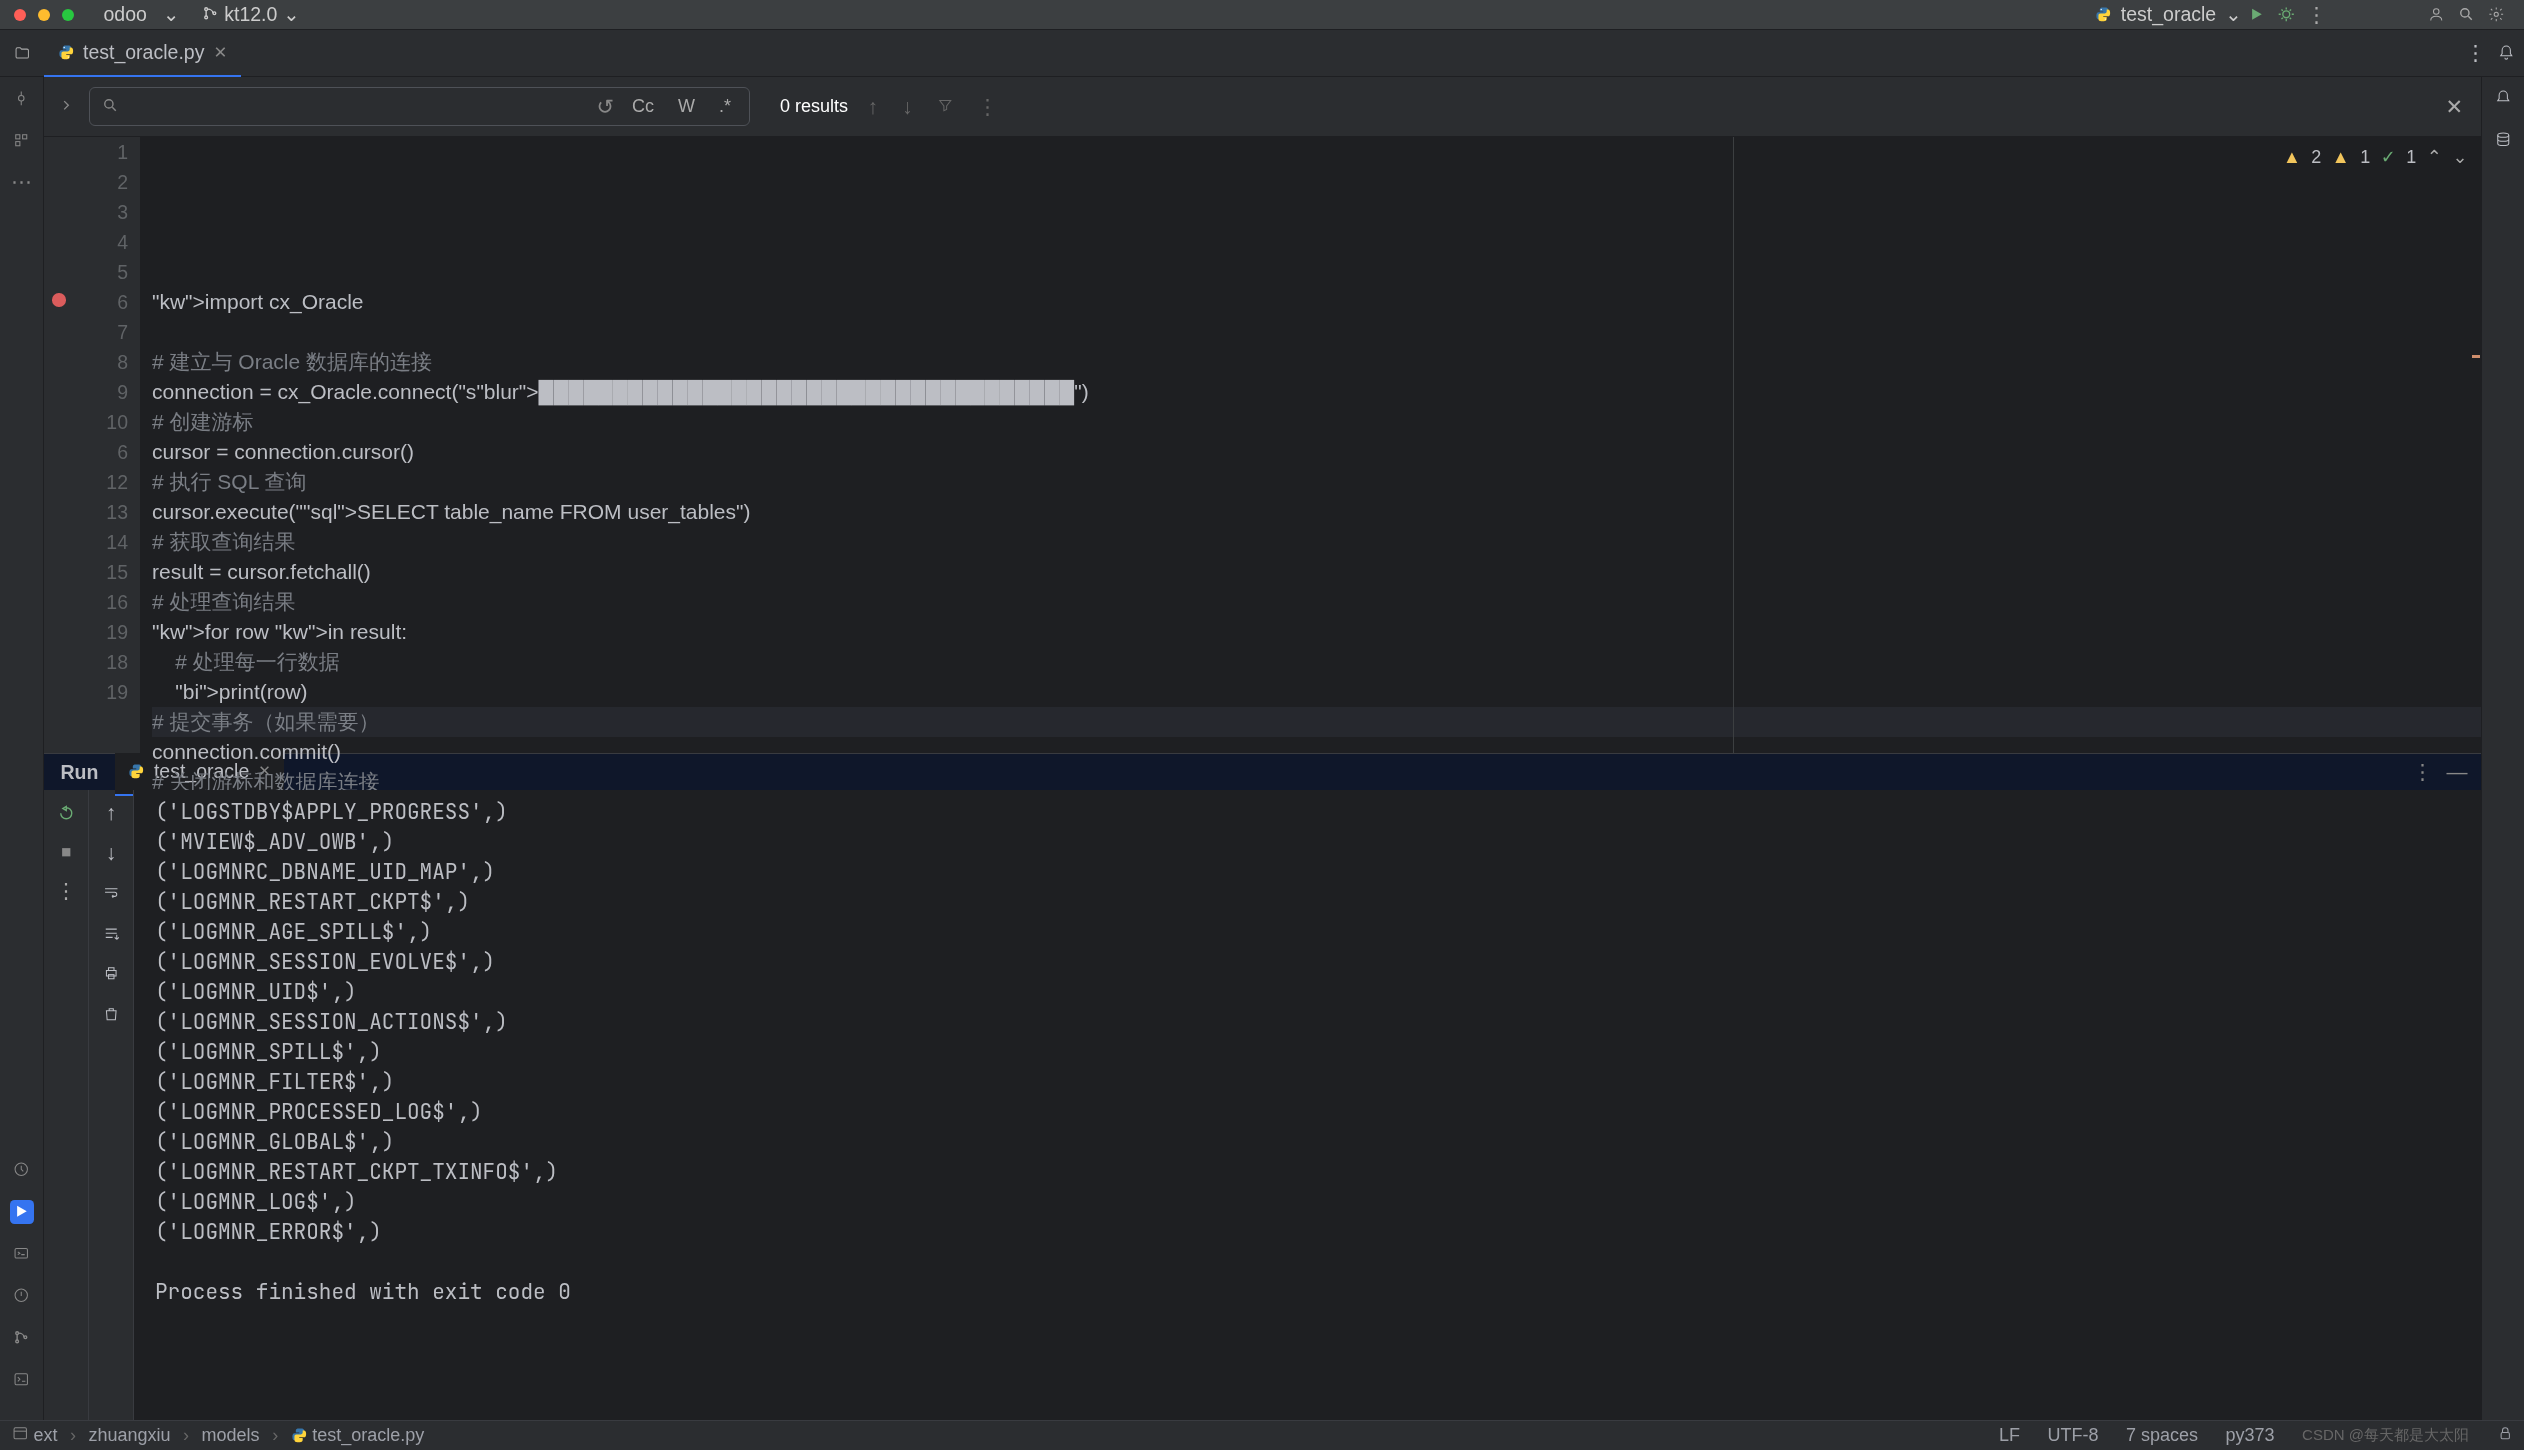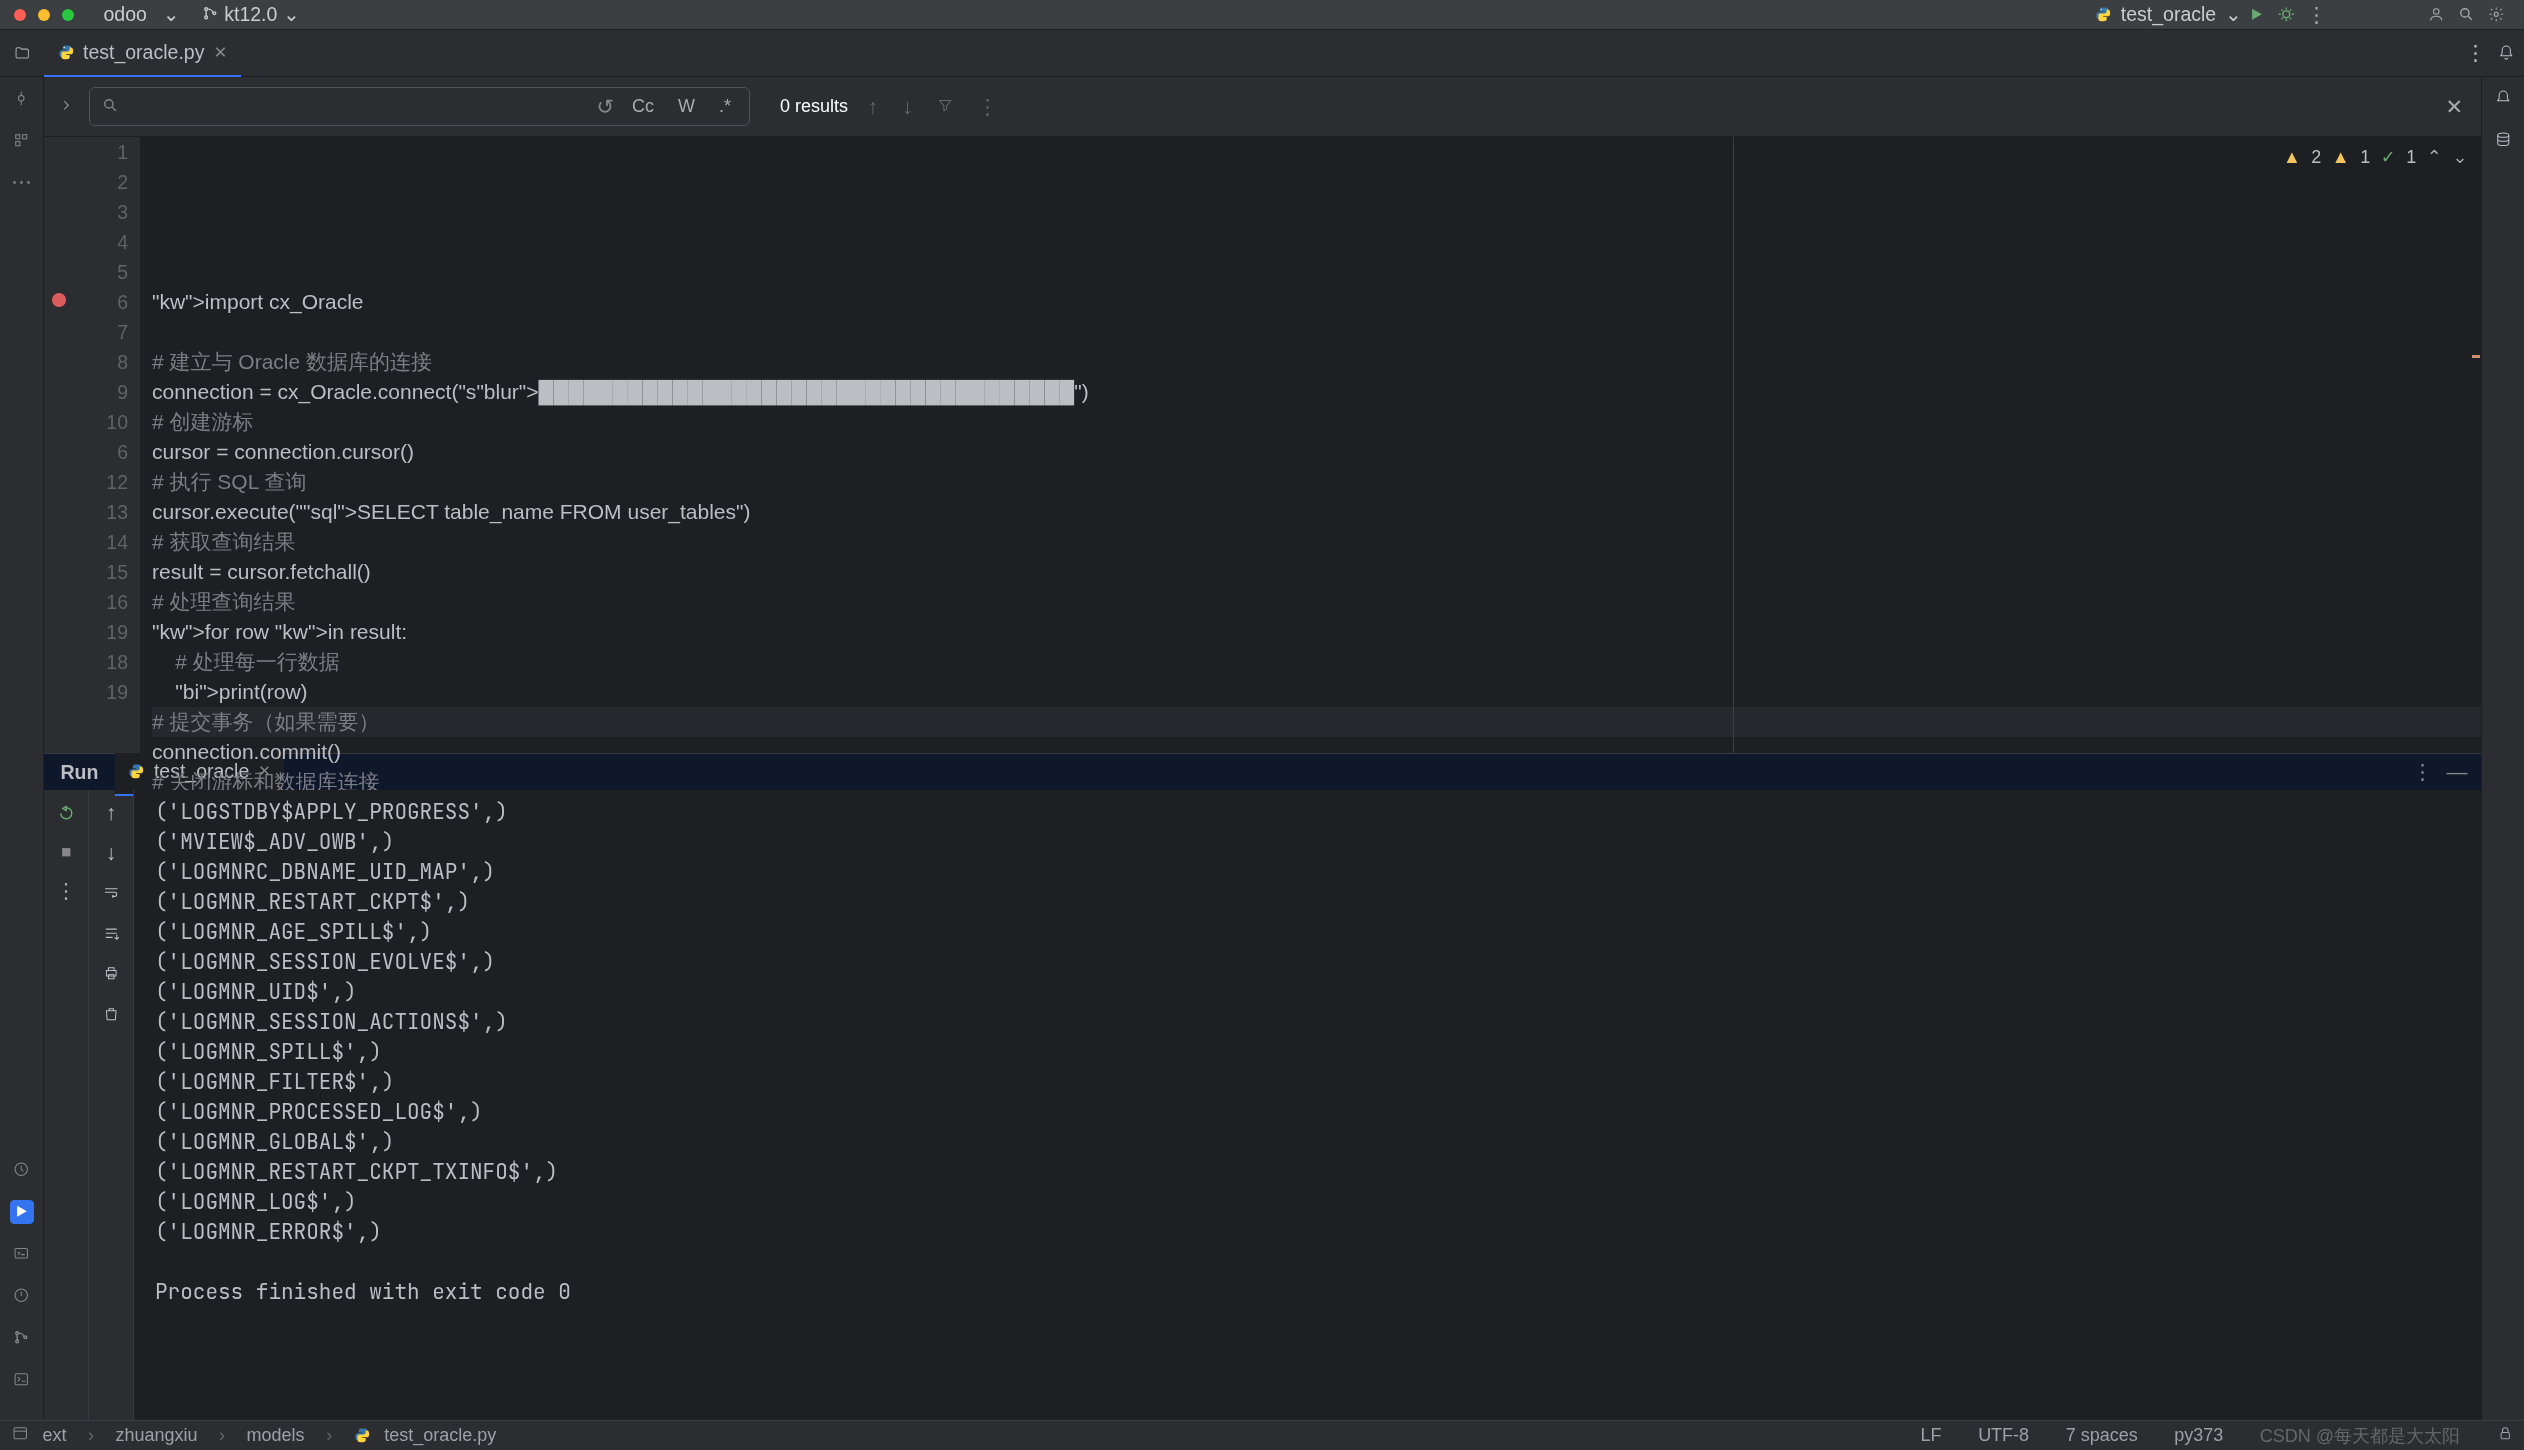--- a/index.html
+++ b/index.html
@@ -61,21 +61,21 @@
 
 .run-panel { flex:1; display:flex; min-height:0; }
 .run-toolbar { width:45px; border-right:0.8px solid #393b40; display:flex; flex-direction:column; align-items:center; padding-top:10.5px; gap:13.5px; }
 .run-toolbar .rt-btn { width:25.5px; height:25.5px; display:flex; align-items:center; justify-content:center; color:#aaa; cursor:pointer; }
 .run-inner { flex:1; display:flex; }
 .run-nav { width:45px; border-right:0.8px solid #393b40; display:flex; flex-direction:column; align-items:center; padding-top:10.5px; gap:16.5px; }
 .run-out { flex:1; background:#1e1f22; font-family:"JetBrains Mono","Menlo",monospace; font-size:21px; line-height:30px; padding:7px 21px; white-space:pre; overflow:auto; position:relative; }
 .run-out::-webkit-scrollbar { width:12px; }
 .run-out::-webkit-scrollbar-thumb { background:#4e5157; border-radius:6px; }
 
-.status { height:30px; background:#2b2d30; border-top:0.8px solid #393b40; display:flex; align-items:center; padding:0 12px; font-size:18px; color:#9da0a8; gap:14px; }
+.status { height:30px; background:#2b2d30; border-top:0.8px solid #393b40; display:flex; align-items:center; padding:0 12px; font-size:18px; color:#9da0a8; gap:5px; }
 .status .crumb { cursor:pointer; }
 .status .sep { color:#666; margin:0 7.5px; }
 .status .st-spacer { flex:1; }
 .status .st-item { margin-left:22.5px; cursor:pointer; }
 
 svg { width:16.5px; height:16.5px; }
 .py-ico { display:inline-flex; align-items:center; }
 </style>
 </head>
 <body>
@@ -442,21 +442,21 @@
         <path fill="#3776ab" d="M11 2c-2 0-4 .5-4 3v3h5v1H5c-2 0-3 2-3 5s1 5 3 5h2v-3c0-2 2-3 4-3h5c2 0 3-1 3-3V5c0-2.5-2-3-4-3h-4z"></path>
         <path fill="#ffd43b" d="M13 22c2 0 4-.5 4-3v-3h-5v-1h7c2 0 3-2 3-5s-1-5-3-5h-2v3c0 2-2 3-4 3H8c-2 0-3 1-3 3v5c0 2.5 2 3 4 3h4z"></path>
       </svg>
   </span>
   <span class="crumb">test_oracle.py</span>
   <div class="st-spacer"></div>
   <span class="st-item">LF</span>
   <span class="st-item">UTF-8</span>
   <span class="st-item">7 spaces</span>
   <span class="st-item">py373</span>
-  <span class="st-item" style="font-size:18px; color:#666">CSDN @每天都是大太阳</span>
+  <span class="st-item" style="font-size:15px; color:#666">CSDN @每天都是大太阳</span>
   <span class="st-item">
     <svg viewBox="0 0 24 24" fill="none" stroke="currentColor" stroke-width="1.5" width="15" height="15">
         <rect x="6" y="11" width="12" height="9" rx="2"></rect>
         <path d="M8 11V8a4 4 0 118 0v3"></path>
       </svg>
   </span>
 </div>
 
 
 </body></html>

